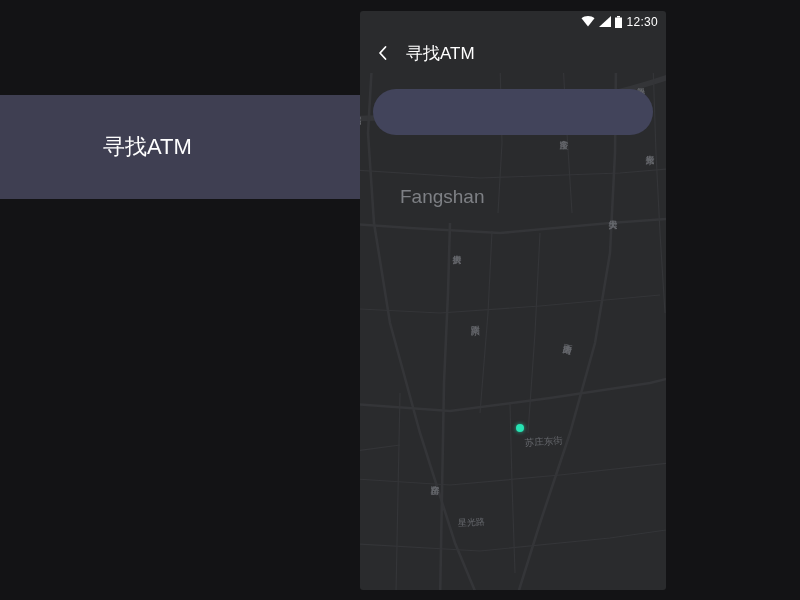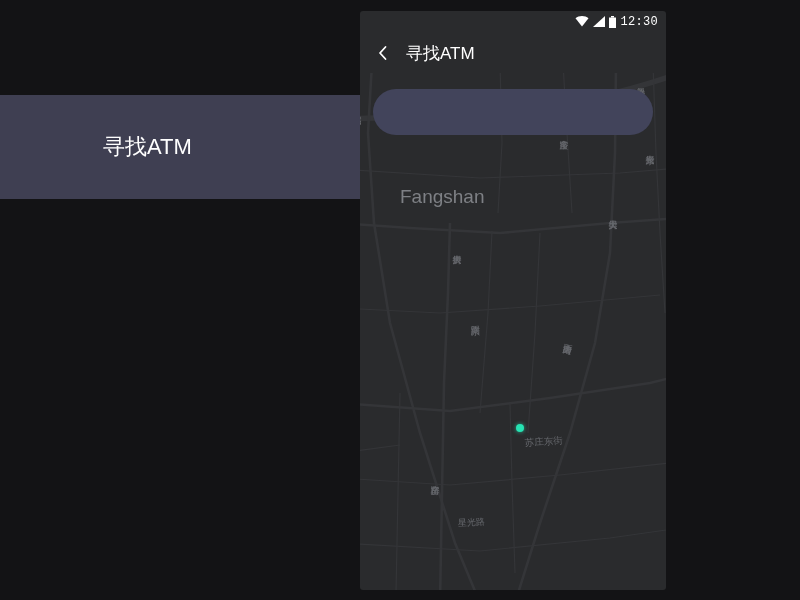--- a/index.html
+++ b/index.html
@@ -1,20 +1,20 @@
 <!DOCTYPE html>
 <html><head>
 <meta charset="utf-8">
 <style>
 *{margin:0;padding:0;box-sizing:border-box;}
 body{width:800px;height:600px;background:#131315;font-family:-apple-system,"PingFang SC","Microsoft YaHei",sans-serif;position:relative;overflow:hidden;}
 .banner{position:absolute;left:0;top:95px;width:360px;height:104px;background:#3f3f52;display:flex;align-items:center;padding-left:103px;}
 .banner-title{color:#fff;font-size:22px;font-weight:500;}
 .phone{position:absolute;left:360px;top:11px;width:306px;height:579px;background:#2a2b2d;border-radius:3px;overflow:hidden;}
-.statusbar{height:21px;display:flex;align-items:center;justify-content:flex-end;padding:0 8px;gap:4px;color:#fff;font-family:Liberation Mono, monospace;}
+.statusbar{height:21px;display:flex;align-items:center;justify-content:flex-end;padding:0 8px;gap:4px;color:#fff;}
 .status-time{font-size:12px;letter-spacing:.3px;}
 .wifi-icon svg, .signal-icon svg, .battery-icon svg{display:block;}
 .appbar{height:42px;display:flex;align-items:center;padding:0 14px;gap:14px;}
 .back-btn svg{display:block;}
 .appbar-title{color:#fff;font-size:17px;font-weight:500;}
 .pill{position:absolute;left:13px;top:78px;width:280px;height:46px;background:#42445b;border-radius:23px;}
 .map{position:absolute;left:0;top:62px;right:0;bottom:0;overflow:hidden;}
 .map svg{width:100%;height:100%;}
 .map-label{font-family:"PingFang SC","Microsoft YaHei",sans-serif;fill:#66686d;}
 .map-label.big{fill:#7e8085;}

